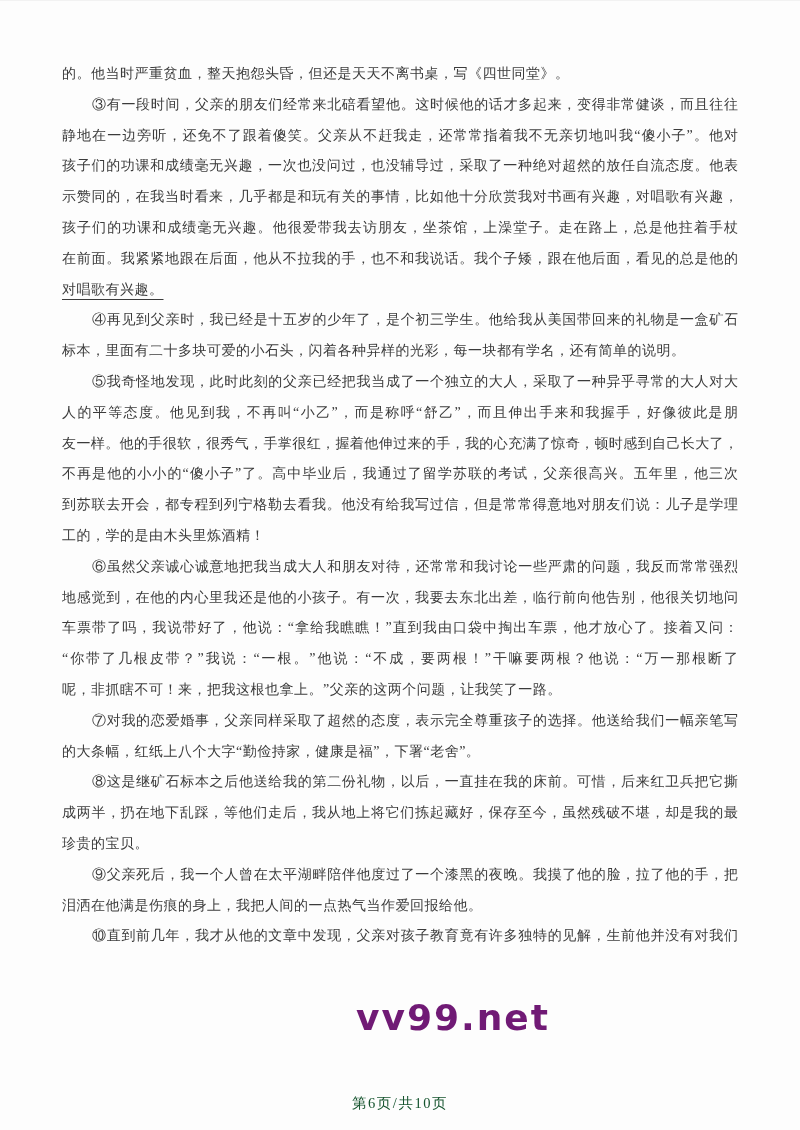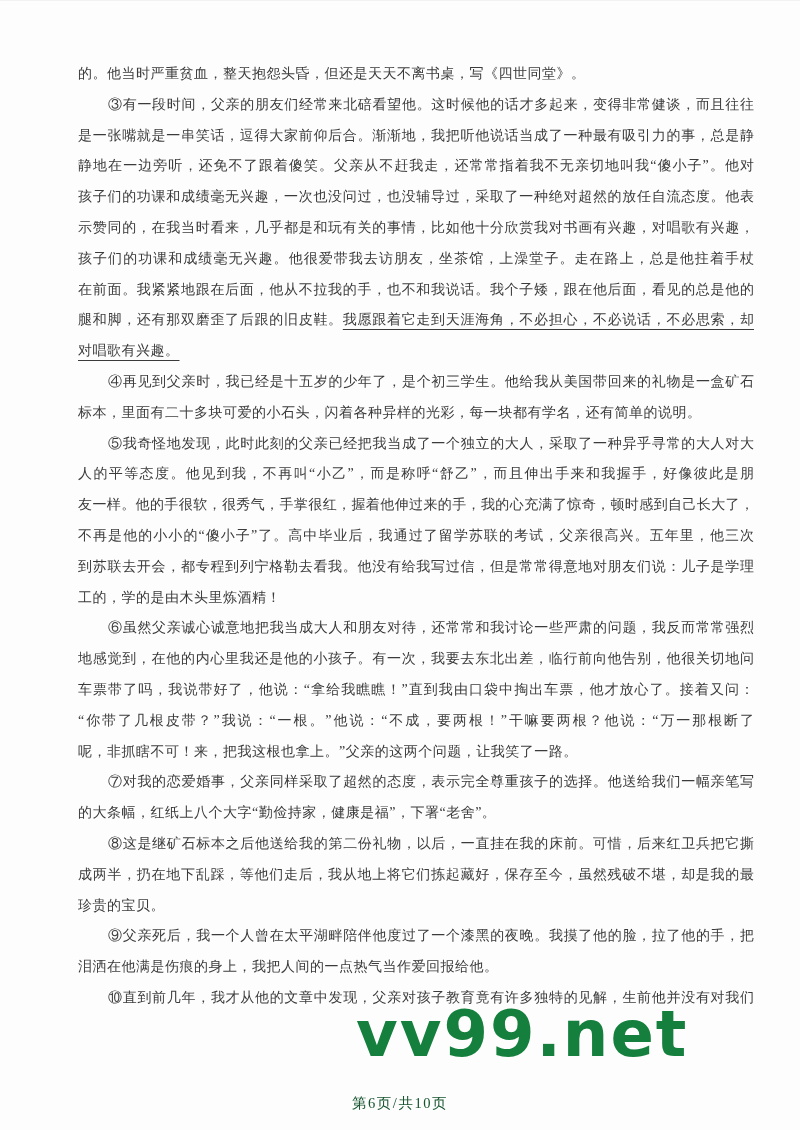--- a/index.html
+++ b/index.html
@@ -13,21 +13,21 @@
     height: 1130px;
     background: #fdfdfd;
     overflow: hidden;
     font-family: "Liberation Serif", serif;
     color: #3b3b3b;
     box-sizing: border-box;
     border-top: 1px solid #f2f2f2;
   }
   .doc {
     position: absolute;
-    left: 78px;
+    left: 62px;
     top: 58px;
     width: 676px;
   }
   .line {
     height: 30.8px;
     line-height: 30.8px;
     font-size: 14px;
     letter-spacing: 0.5px;
     text-align: justify;
     text-align-last: left;
@@ -47,23 +47,23 @@
     text-underline-offset: 5px;
     text-decoration-thickness: 1px;
     text-decoration-color: #3b3b3b;
   }
   .watermark {
     position: absolute;
     left: 356px;
     top: 996px;
     font-family: "DejaVu Sans", sans-serif;
     font-weight: bold;
-    font-size: 64px;
+    font-size: 36px;
     letter-spacing: 2px;
-    color: #15803d;
+    color: #701a75;
     z-index: 0;
     user-select: none;
   }
   .doc { z-index: 1; }
   .footer {
     position: absolute;
     top: 1093px;
     left: 0;
     right: 0;
     text-align: center;
@@ -74,27 +74,25 @@
   }
 </style>
 </head>
 <body>
 
 <div class="page">
   <div class="watermark">vv99.net</div>
   <div class="doc" id="doc">
       <div class="line"><span>的。他当时严重贫血，整天抱怨头昏，但还是天天不离书桌，写《四世同堂》。</span></div>
       <div class="line fill indent"><span>③有一段时间，父亲的朋友们经常来北碚看望他。这时候他的话才多起来，变得非常健谈，而且往往</span></div>
-      <div class="line fill"><span>是一张嘴就是一串笑话，逗得大家前仰后合。渐渐地，我把听他说话当成了一种最有吸引力的事，总是静</span></div>
       <div class="line fill"><span>静地在一边旁听，还免不了跟着傻笑。父亲从不赶我走，还常常指着我不无亲切地叫我“傻小子”。他对</span></div>
       <div class="line fill"><span>孩子们的功课和成绩毫无兴趣，一次也没问过，也没辅导过，采取了一种绝对超然的放任自流态度。他表</span></div>
       <div class="line fill"><span>示赞同的，在我当时看来，几乎都是和玩有关的事情，比如他十分欣赏我对书画有兴趣，对唱歌有兴趣，</span></div>
       <div class="line fill"><span>孩子们的功课和成绩毫无兴趣。他很爱带我去访朋友，坐茶馆，上澡堂子。走在路上，总是他拄着手杖</span></div>
       <div class="line fill"><span>在前面。我紧紧地跟在后面，他从不拉我的手，也不和我说话。我个子矮，跟在他后面，看见的总是他的</span></div>
-      <div class="line fill"><span>腿和脚，还有那双磨歪了后跟的旧皮鞋。</span><span class="u">我愿跟着它走到天涯海角，不必担心，不必说话，不必思索，却</span></div>
       <div class="line"><span class="u">对唱歌有兴趣。</span></div>
       <div class="line fill indent"><span>④再见到父亲时，我已经是十五岁的少年了，是个初三学生。他给我从美国带回来的礼物是一盒矿石</span></div>
       <div class="line"><span>标本，里面有二十多块可爱的小石头，闪着各种异样的光彩，每一块都有学名，还有简单的说明。</span></div>
       <div class="line fill indent"><span>⑤我奇怪地发现，此时此刻的父亲已经把我当成了一个独立的大人，采取了一种异乎寻常的大人对大</span></div>
       <div class="line fill"><span>人的平等态度。他见到我，不再叫“小乙”，而是称呼“舒乙”，而且伸出手来和我握手，好像彼此是朋</span></div>
       <div class="line fill"><span>友一样。他的手很软，很秀气，手掌很红，握着他伸过来的手，我的心充满了惊奇，顿时感到自己长大了，</span></div>
       <div class="line fill"><span>不再是他的小小的“傻小子”了。高中毕业后，我通过了留学苏联的考试，父亲很高兴。五年里，他三次</span></div>
       <div class="line fill"><span>到苏联去开会，都专程到列宁格勒去看我。他没有给我写过信，但是常常得意地对朋友们说：儿子是学理</span></div>
       <div class="line"><span>工的，学的是由木头里炼酒精！</span></div>
       <div class="line fill indent"><span>⑥虽然父亲诚心诚意地把我当成大人和朋友对待，还常常和我讨论一些严肃的问题，我反而常常强烈</span></div>

